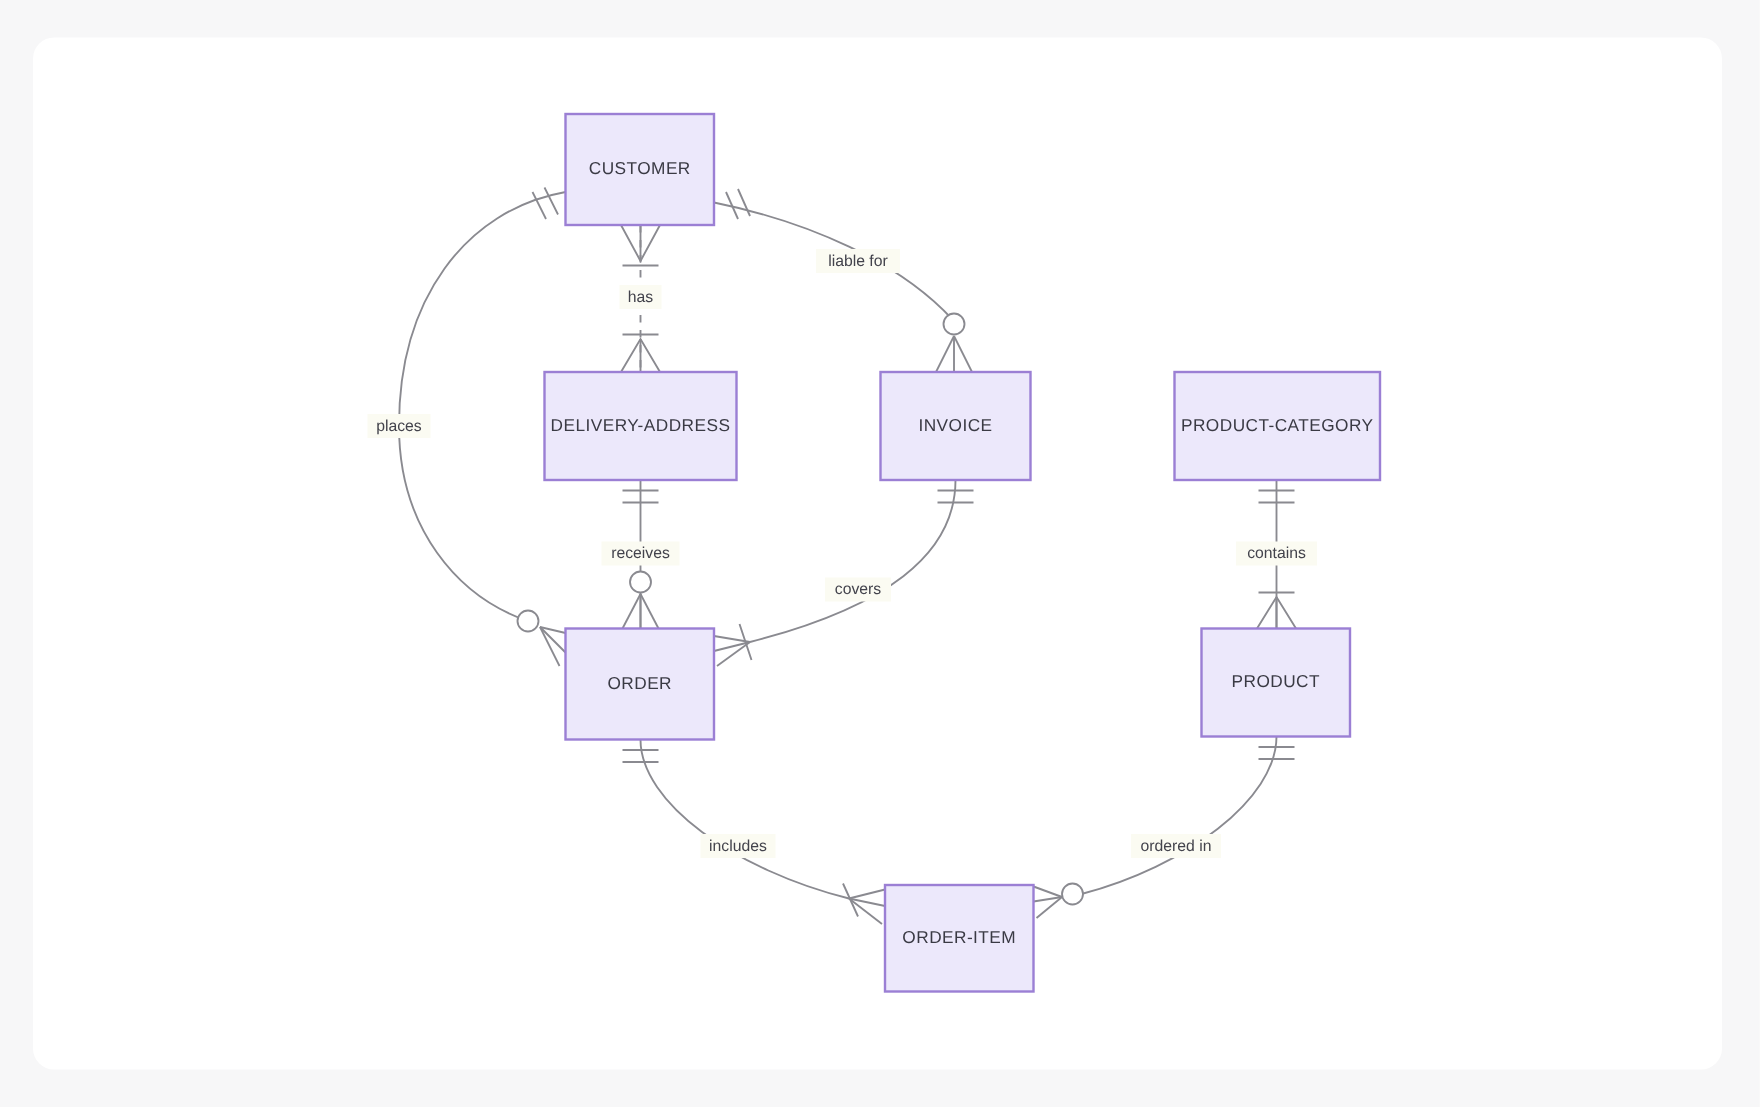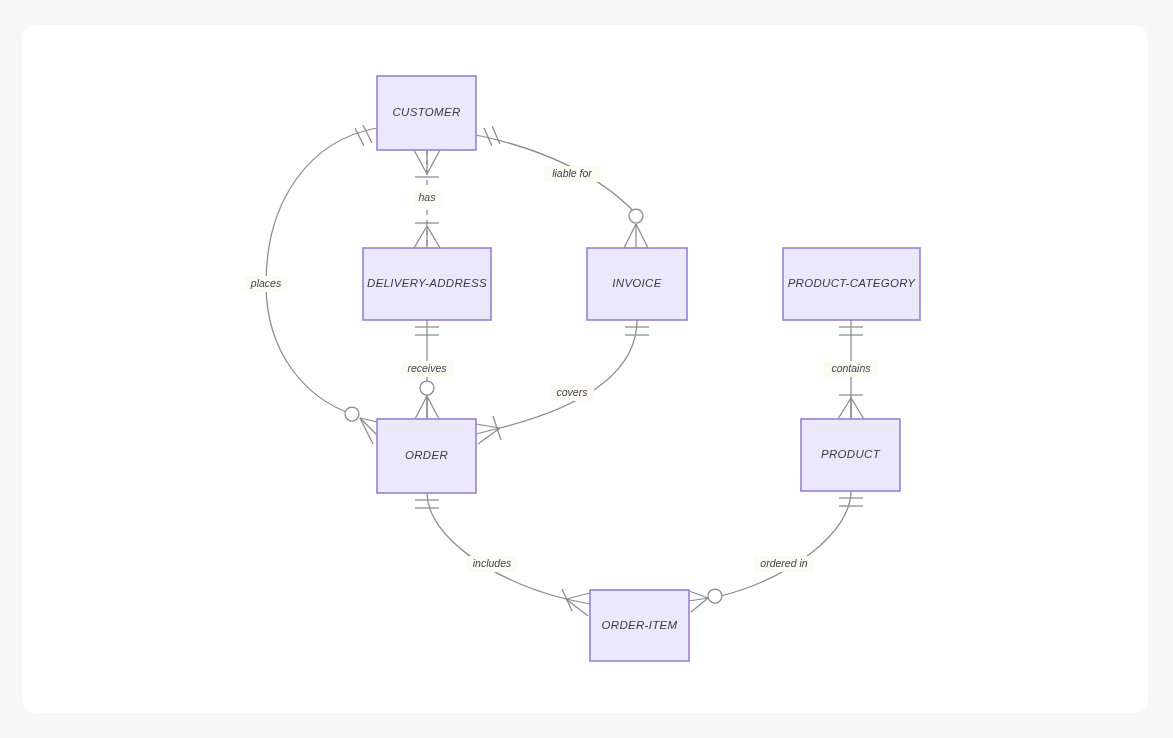--- a/index.html
+++ b/index.html
@@ -9,21 +9,20 @@
     background: #f7f7f8;
     width: 1173px;
     height: 738px;
     overflow: hidden;
     font-family: "Liberation Sans", sans-serif;
   }
   #canvas-root {
     position: relative;
     width: 1173px;
     height: 738px;
-    font-style: italic;
   }
   #diagram-card {
     position: absolute;
     left: 22px;
     top: 25px;
     width: 1126px;
     height: 688px;
     background: #ffffff;
     border-radius: 14px;
   }

